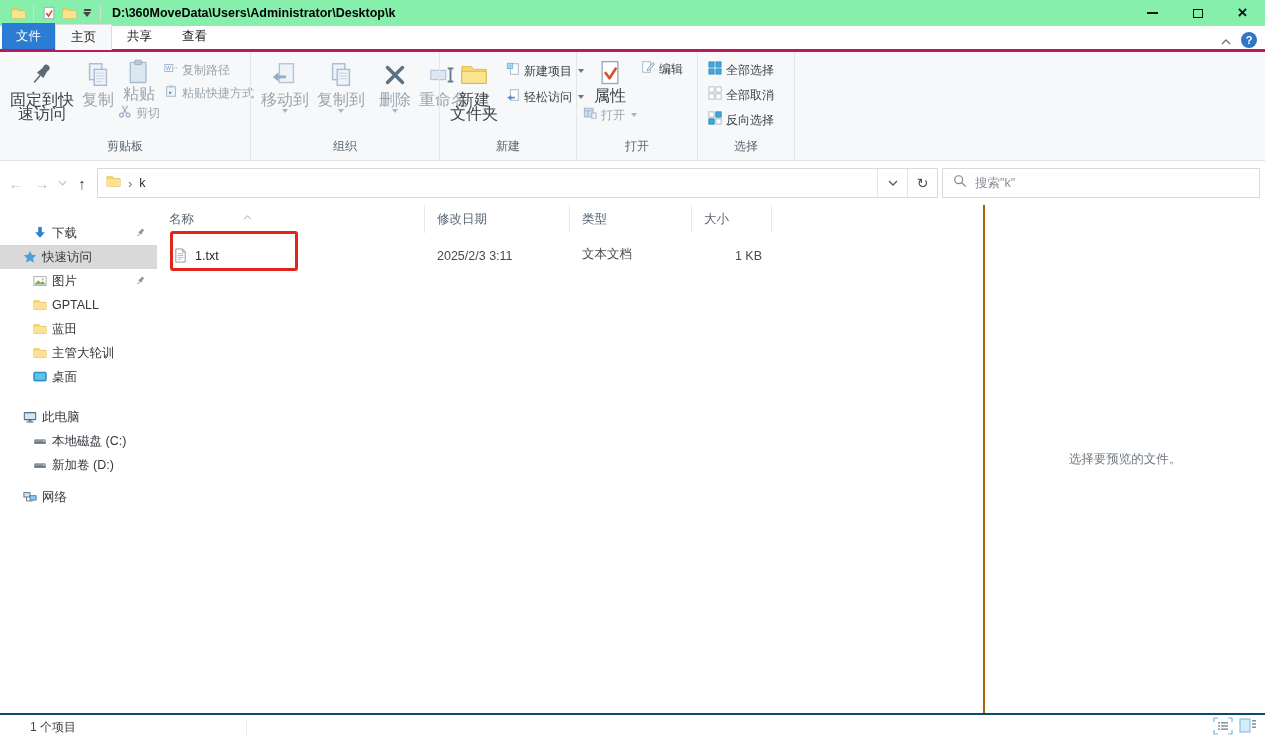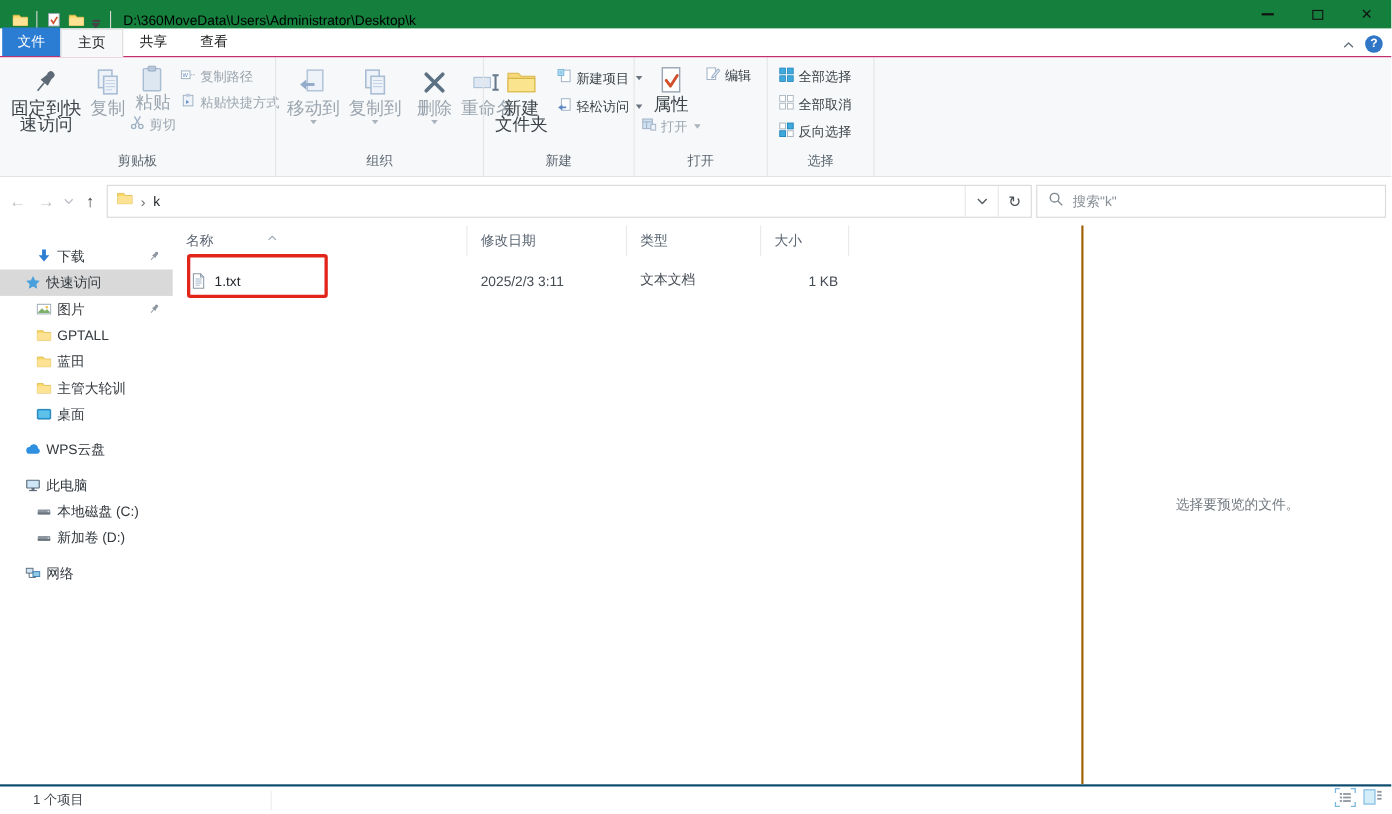--- a/index.html
+++ b/index.html
@@ -1,32 +1,32 @@
 <!DOCTYPE html>
 <html><head>
 <meta charset="utf-8">
 <style>
   * { margin:0; padding:0; box-sizing:border-box; }
   html,body { width:1265px; height:740px; overflow:hidden; }
   body { font-family:"Liberation Sans","DejaVu Sans",sans-serif; background:#fff; position:relative; color:#222; }
 
   
-  .titlebar { height:26px; display:flex; align-items:flex-end; padding-left:8px; background:#15803d; }
+  .titlebar { height:26px; display:flex; align-items:center; padding-left:8px; background:#86efac;font-weight:bold; }
   .tb-sep { width:1px; height:16px; background:#d8d8d8; margin:0 5px; }
   .tb-ico { width:16px; height:16px; display:flex; align-items:center; justify-content:center; margin:0 2px; }
   .qat-caret { display:flex; flex-direction:column; align-items:center; margin:0 4px; }
   .qat-caret .bar { width:7px; height:1.5px; background:#444; margin-bottom:1.5px; }
   .tb-path { font-size:12.5px; color:#000; margin-left:6px; white-space:nowrap; }
   .tb-spacer { flex:1; }
   .winbtn { width:45px; height:26px; display:flex; align-items:center; justify-content:center; font-size:13px; color:#111; }
   .maxbox { width:10px; height:9px; border:1.2px solid #111; }
   .minbar { width:11px; height:1.4px; background:#111; }
 
   
-  .tabs { height:26px; display:flex; align-items:flex-end; position:relative; border-bottom:1px solid #be185d; background:#fff; }
+  .tabs { height:26px; display:flex; align-items:flex-end; position:relative; border-bottom:3px solid #be185d; background:#fff; }
   .tab { height:25px; display:flex; align-items:center; justify-content:center; font-size:12.5px; padding:0 15px; color:#1c1c1c; }
   .tab-file { background:#2b7cd3; color:#fff; height:26px; margin-left:2px; padding:0 14px; }
   .tab-active { background:#f7f8f9; height:26px; border:1px solid #dcdcdc; border-bottom:none; margin-bottom:-1px; }
   .tabs-right { position:absolute; right:8px; top:5px; display:flex; align-items:center; gap:10px; }
   .helpcircle { width:16px; height:16px; border-radius:50%; background:#2f76c6; color:#fff; font-size:11px; font-weight:bold; display:flex; align-items:center; justify-content:center; }
 
   
   .ribbon { height:109px; background:#f7f8f9; border-bottom:1px solid #e1e2e3; display:flex; }
   .rgroup { display:flex; flex-direction:column; }
   .rbody { display:flex; flex:1; padding:3px 4px 0 6px; }
@@ -531,28 +531,20 @@
     <div class="srow lvl2">
       <span class="sicon">
         <svg viewBox="0 0 16 16" width="14" height="14">
             <rect x="1" y="2.5" width="14" height="10" rx="1" fill="#28a0dc" stroke="#1b7db0"></rect>
             <rect x="2.2" y="3.7" width="11.6" height="7.6" fill="#5fc0ea"></rect>
           </svg>
       </span>
       <span>桌面</span>
     </div>
     <div class="sgap"></div>
-    <div class="srow lvl1">
-      <span class="sicon">
-        <svg viewBox="0 0 16 16" width="14" height="14">
-            <path d="M4.5 12a3.5 3.5 0 010-7 4.5 4.5 0 018.7 1.2A3 3 0 0112.5 12z" fill="#2f8fe0"></path>
-          </svg>
-      </span>
-      <span>WPS云盘</span>
-    </div>
     <div class="sgap"></div>
     <div class="srow lvl1">
       <span class="sicon">
         <svg viewBox="0 0 16 16" width="14" height="14">
             <rect x="1.5" y="3" width="13" height="8" rx="0.5" fill="#cfe6f7" stroke="#5a6b7a" stroke-width="1.2"></rect>
             <rect x="6.5" y="11" width="3" height="2" fill="#5a6b7a"></rect>
             <rect x="4" y="13" width="8" height="1.3" fill="#5a6b7a"></rect>
           </svg>
       </span>
       <span>此电脑</span>

